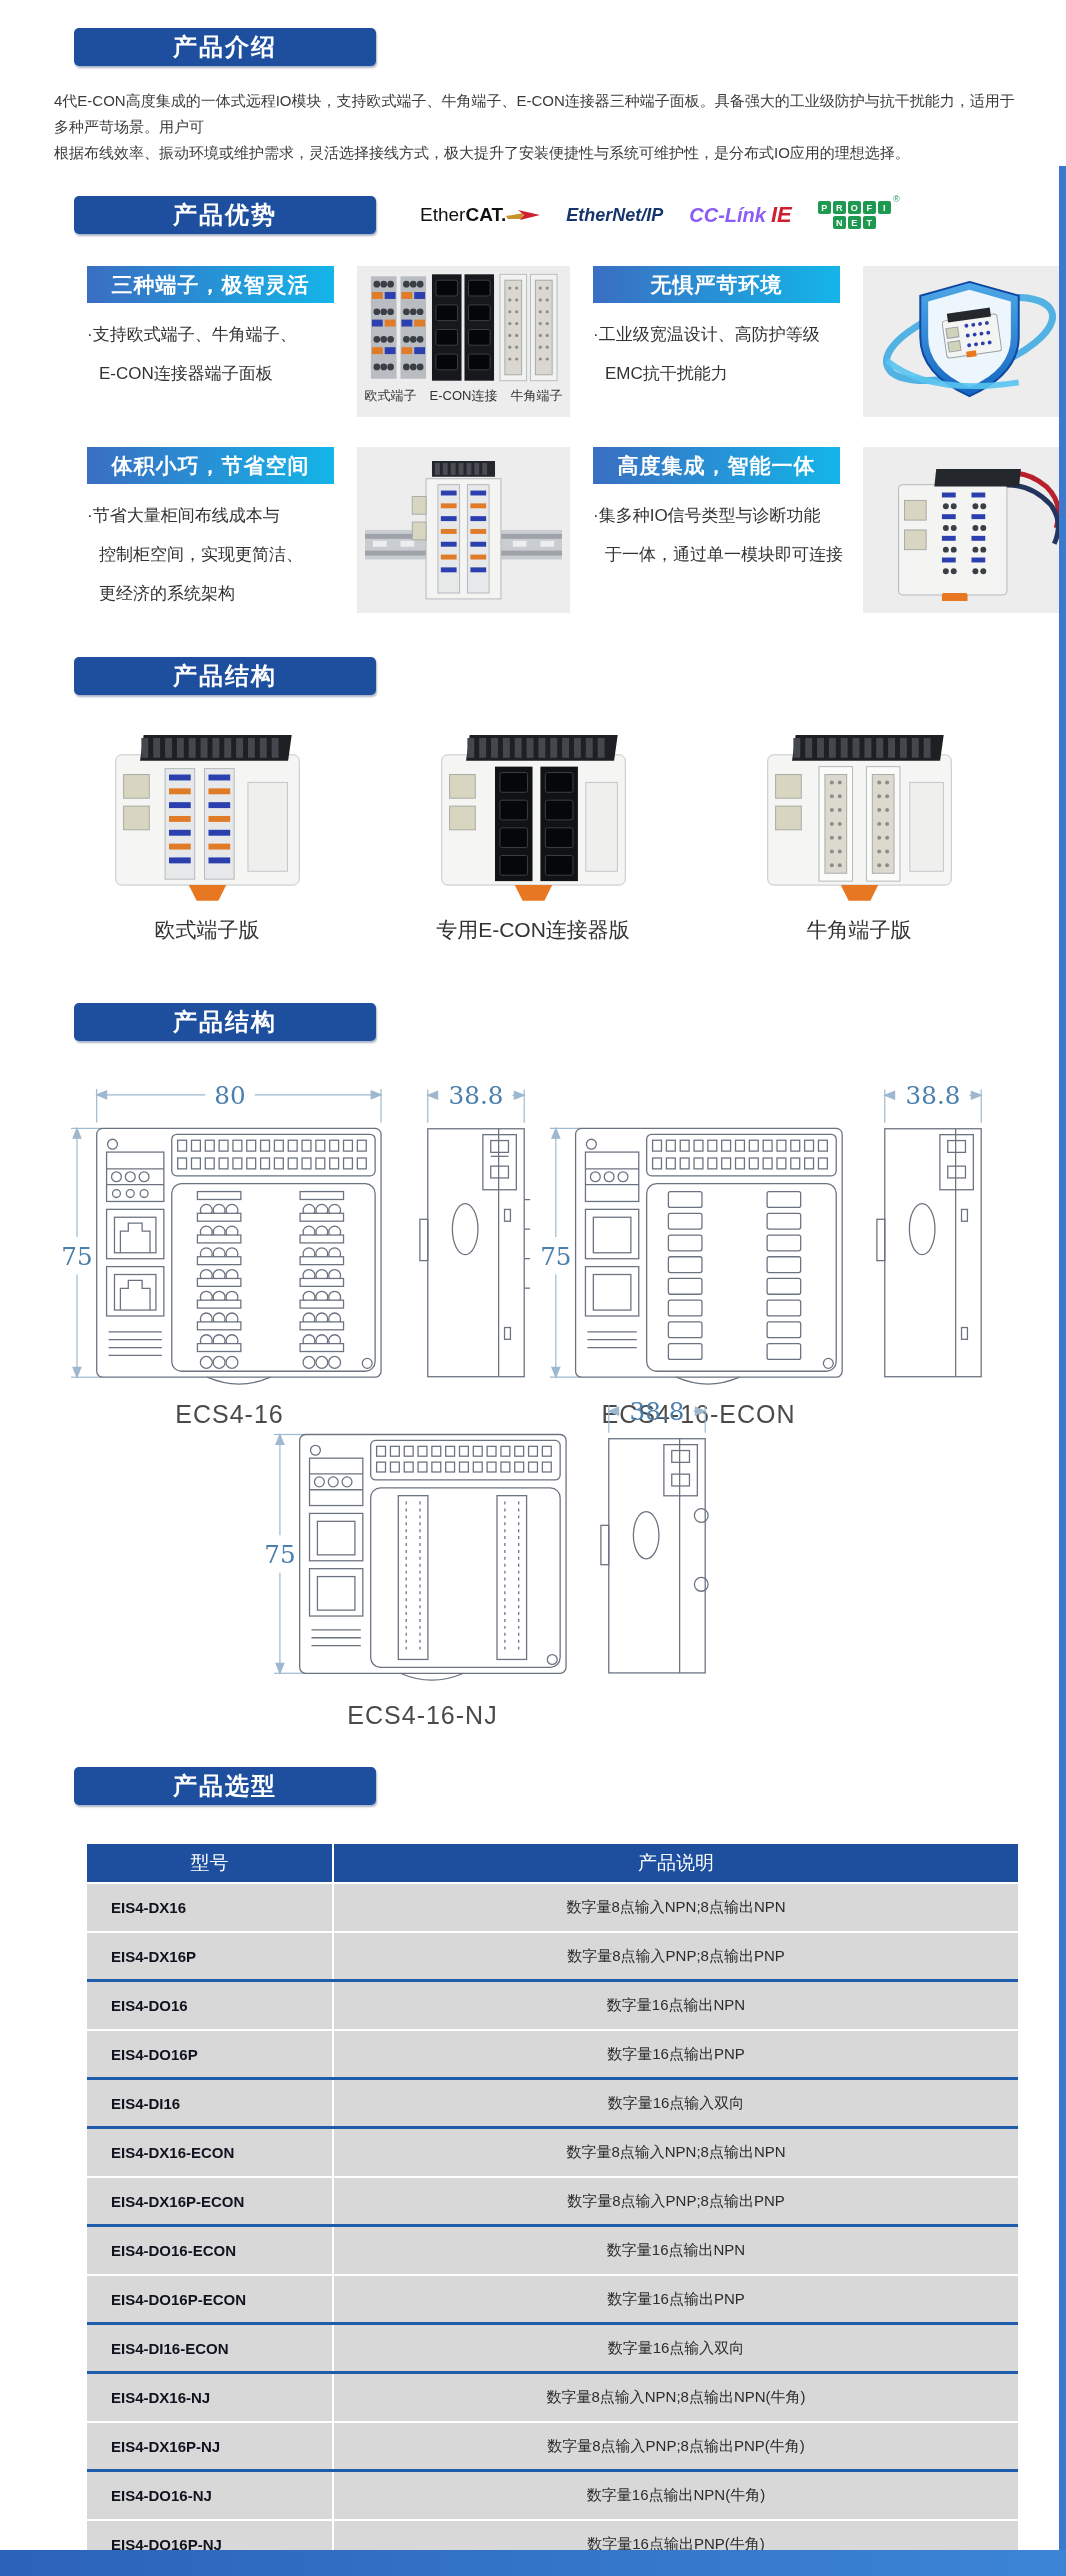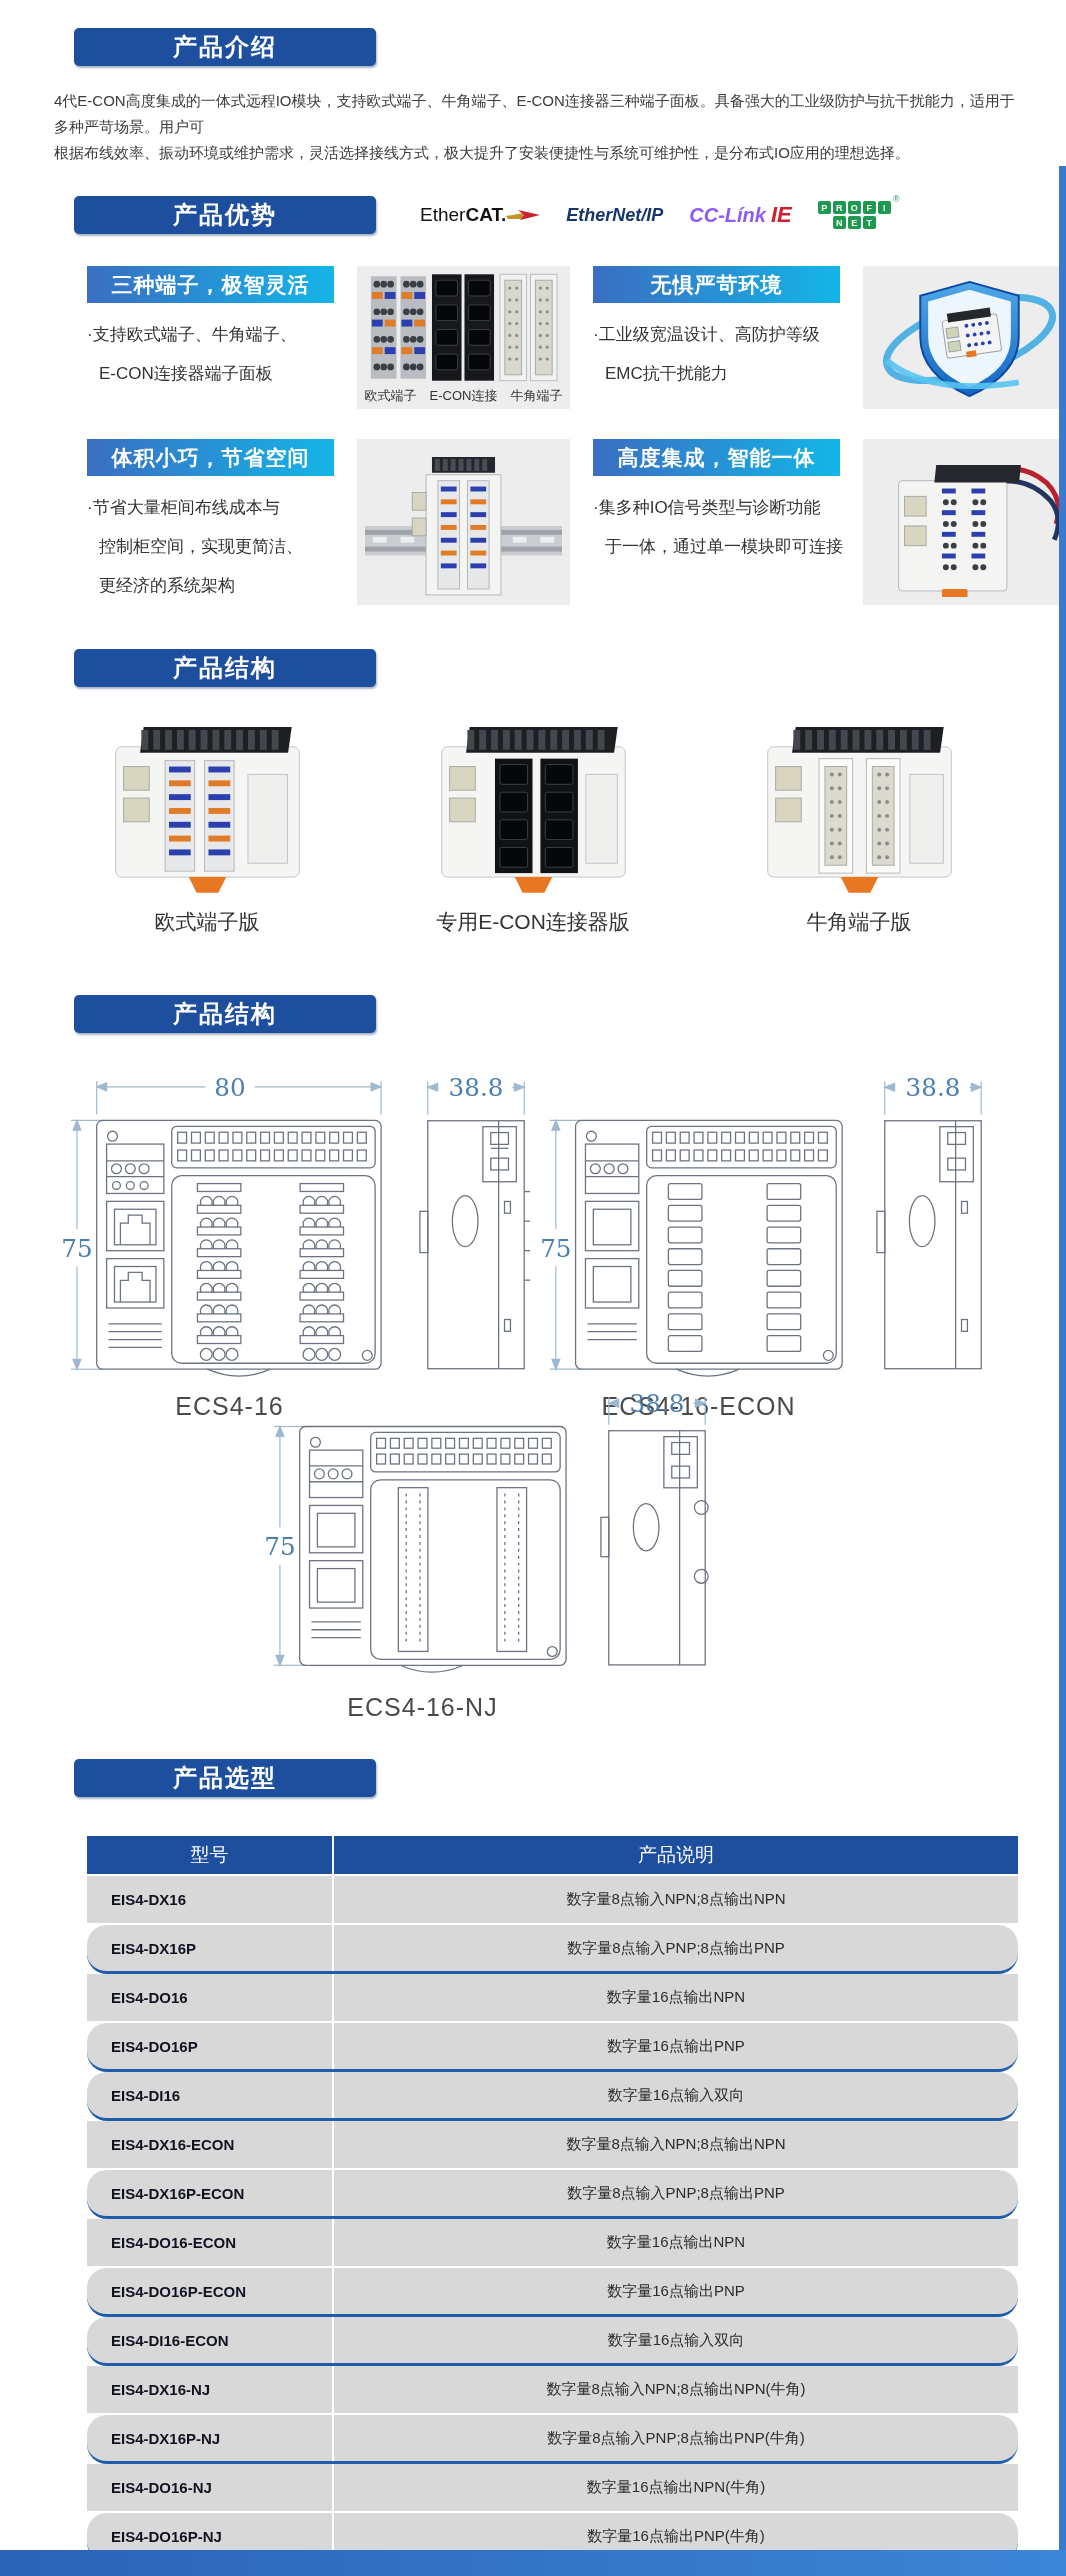--- a/index.html
+++ b/index.html
@@ -47,21 +47,21 @@
   }
   .feat-banner{
     height:37px;background:linear-gradient(90deg,var(--banner-a),var(--banner-b));
     color:#fff;font-size:21px;font-weight:bold;display:flex;align-items:center;
     justify-content:center;letter-spacing:1px;text-align:right;
   }
   .feat-lines{margin-top:12px;font-size:17px;color:#333;}
   .feat-line{line-height:39px;padding-left:12px;white-space:nowrap;}
   .feat-line.first{padding-left:0;}
   .img-panel{background:#ededee;width:213px;display:flex;flex-direction:column;
-    align-items:center;justify-content:flex-end;padding:6px 4px 4px;}
+    align-items:center;justify-content:flex-end;padding:6px 4px 12px;}
   .img-panel svg{display:block;}
   .caption-row{display:flex;gap:13px;margin-top:4px;}
   .caption{font-size:13px;color:#333;white-space:nowrap;}
 
   
   .variants-row{display:flex;margin:28px 0 0 44px;}
   .variant{width:326px;display:flex;flex-direction:column;align-items:center;}
   .variant-label{margin-top:10px;font-size:21px;color:#333;}
 
   
@@ -73,21 +73,21 @@
   .dimg{stroke:#9db8cf;fill:none;stroke-width:1.2px;}
   .dim-num{fill:var(--dim-blue);stroke:none;font-family:"DejaVu Serif",serif;font-size:25px;}
 
   
   .sel-table{margin:39px 0 0 87px;width:931px;}
   .t-head{display:flex;background:var(--header-blue);color:#fff;height:40px;border-bottom:2px solid #fff;}
   .t-head .c1{width:247px;display:flex;align-items:center;justify-content:center;
     font-size:19px;border-right:2px solid #fff;}
   .t-head .c2{flex:1;display:flex;align-items:center;justify-content:center;font-size:19px;border-radius:23px;}
   .t-row{display:flex;background:var(--row-gray);height:49px;border-bottom:2px solid #fff;}
-  .t-row.group-end{border-bottom:3px solid var(--divider-blue);border-radius:20px;}
+  .t-row.group-end{border-bottom:3px solid var(--divider-blue);}
   .t-row .c1{width:247px;display:flex;align-items:center;padding-left:24px;
     font-weight:bold;font-size:15px;color:#10131f;border-right:2px solid #fff;}
   .t-row .c2{flex:1;display:flex;align-items:center;justify-content:center;font-size:15px;color:#2c2c2c;}
 
   
   .right-strip{position:absolute;top:166px;right:0;width:8px;bottom:0;background:#3c78cc;}
   .bottom-bar{position:absolute;left:0;right:0;bottom:0;height:26px;
     background:linear-gradient(90deg,#2b63b8,#3c85d6);}
   .mt45{margin-top:44px}.mt55{margin-top:54px}.mt60{margin-top:59px}
 </style>

